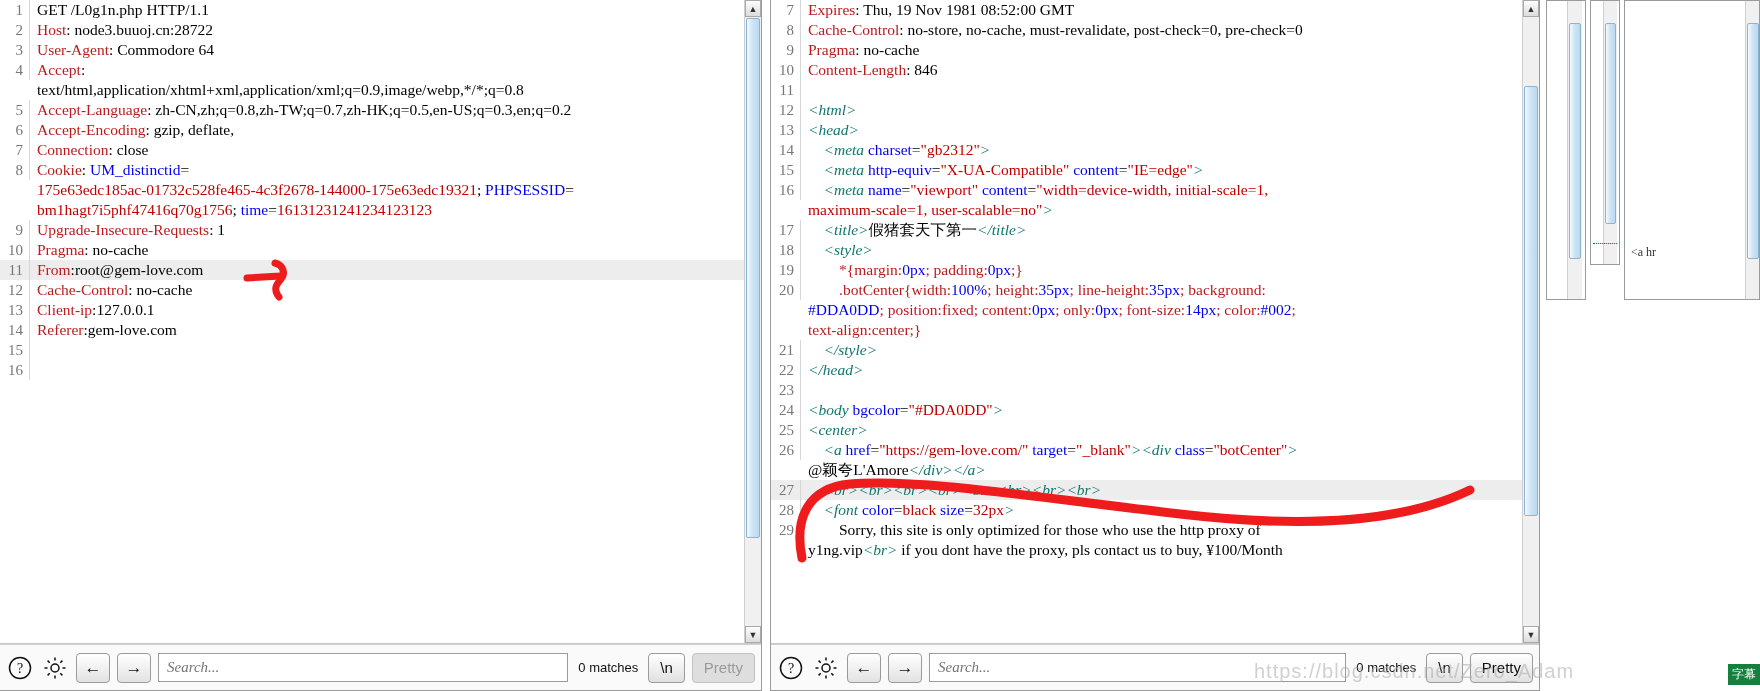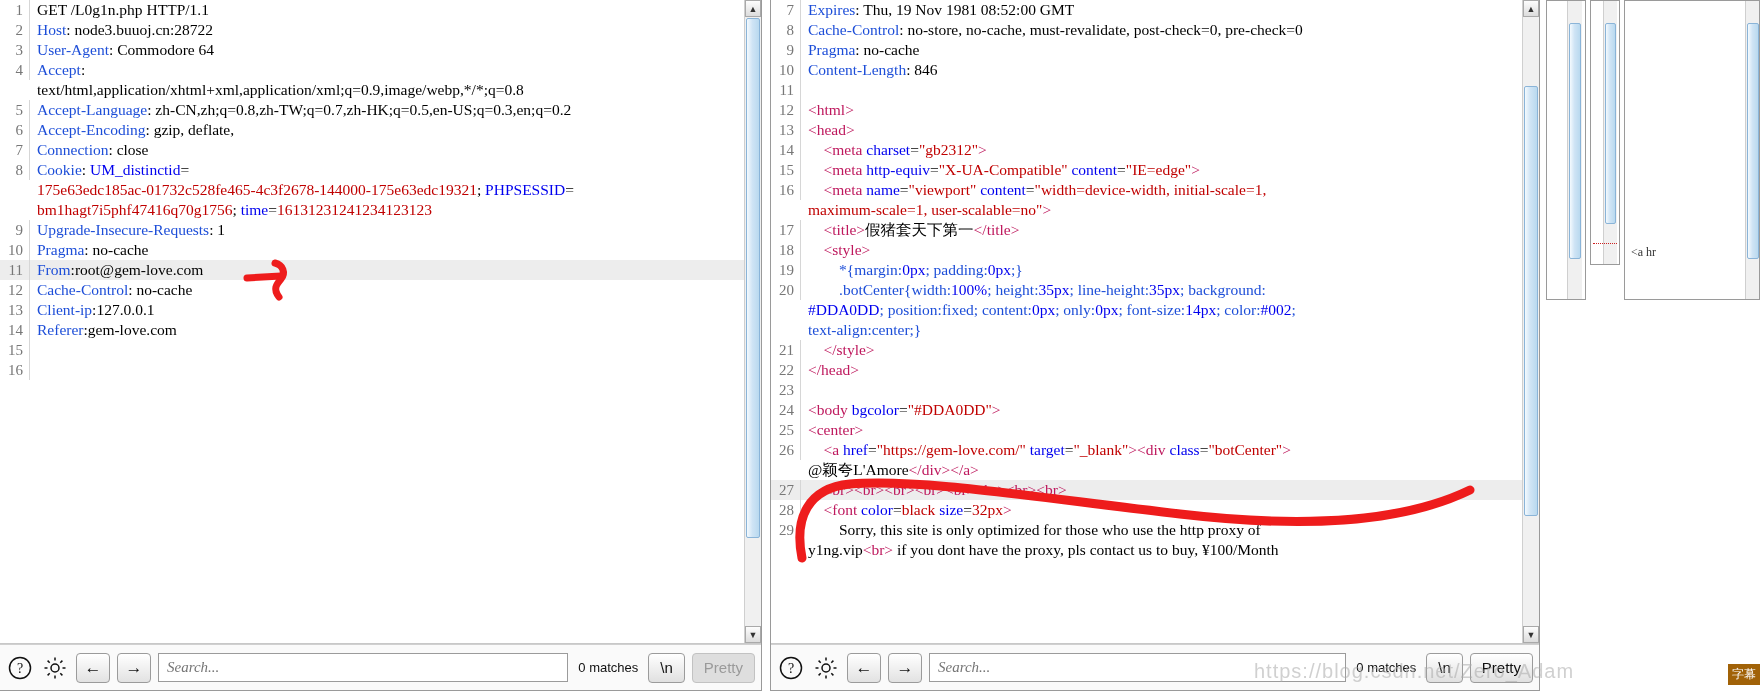--- a/index.html
+++ b/index.html
@@ -70,24 +70,24 @@
   .ln-row.hl .ln { background:#ededed; }
   .ltxt {
     padding-left: 7px;
     flex: 1 1 auto;
     line-height: 20px;
     white-space: pre-wrap;
     word-break: break-all;
   }
 
   
-  .k   { color: #1d4ed8; }   
+  .k   { color: #b91c1c; }   
   .v   { color: #000000; }   
   .r   { color: #c00000; }   
-  .m   { color: #be185d; }   
+  .m   { color: #0f766e; font-style: italic; }   
   .b   { color: #0000ee; }
 
   
   .vscroll {
     width: 17px;
     flex: 0 0 17px;
     background: #f0f0f0;
     border-left: 1px solid #cfcfcf;
     position: relative;
   }
@@ -225,21 +225,21 @@
     font-family: Liberation Sans, sans-serif;
     font-size: 20px;
     color: rgba(170,170,170,0.55);
     letter-spacing: 1px;
     white-space: nowrap;
     margin-left: 24px;
   }
   .badge {
     position: absolute;
     right: 0px; top: 664px;
-    background: #a16207;
+    background: #15803d;
     color: #fff;
     font-family: "Liberation Sans", sans-serif;
     font-size: 12px;
     padding: 2px 4px;
     white-space: nowrap;
   }
   .topstrip {
     position:absolute; left:0; top:0; height:3px; width:762px;
     background:#6e6e6e;
   }

